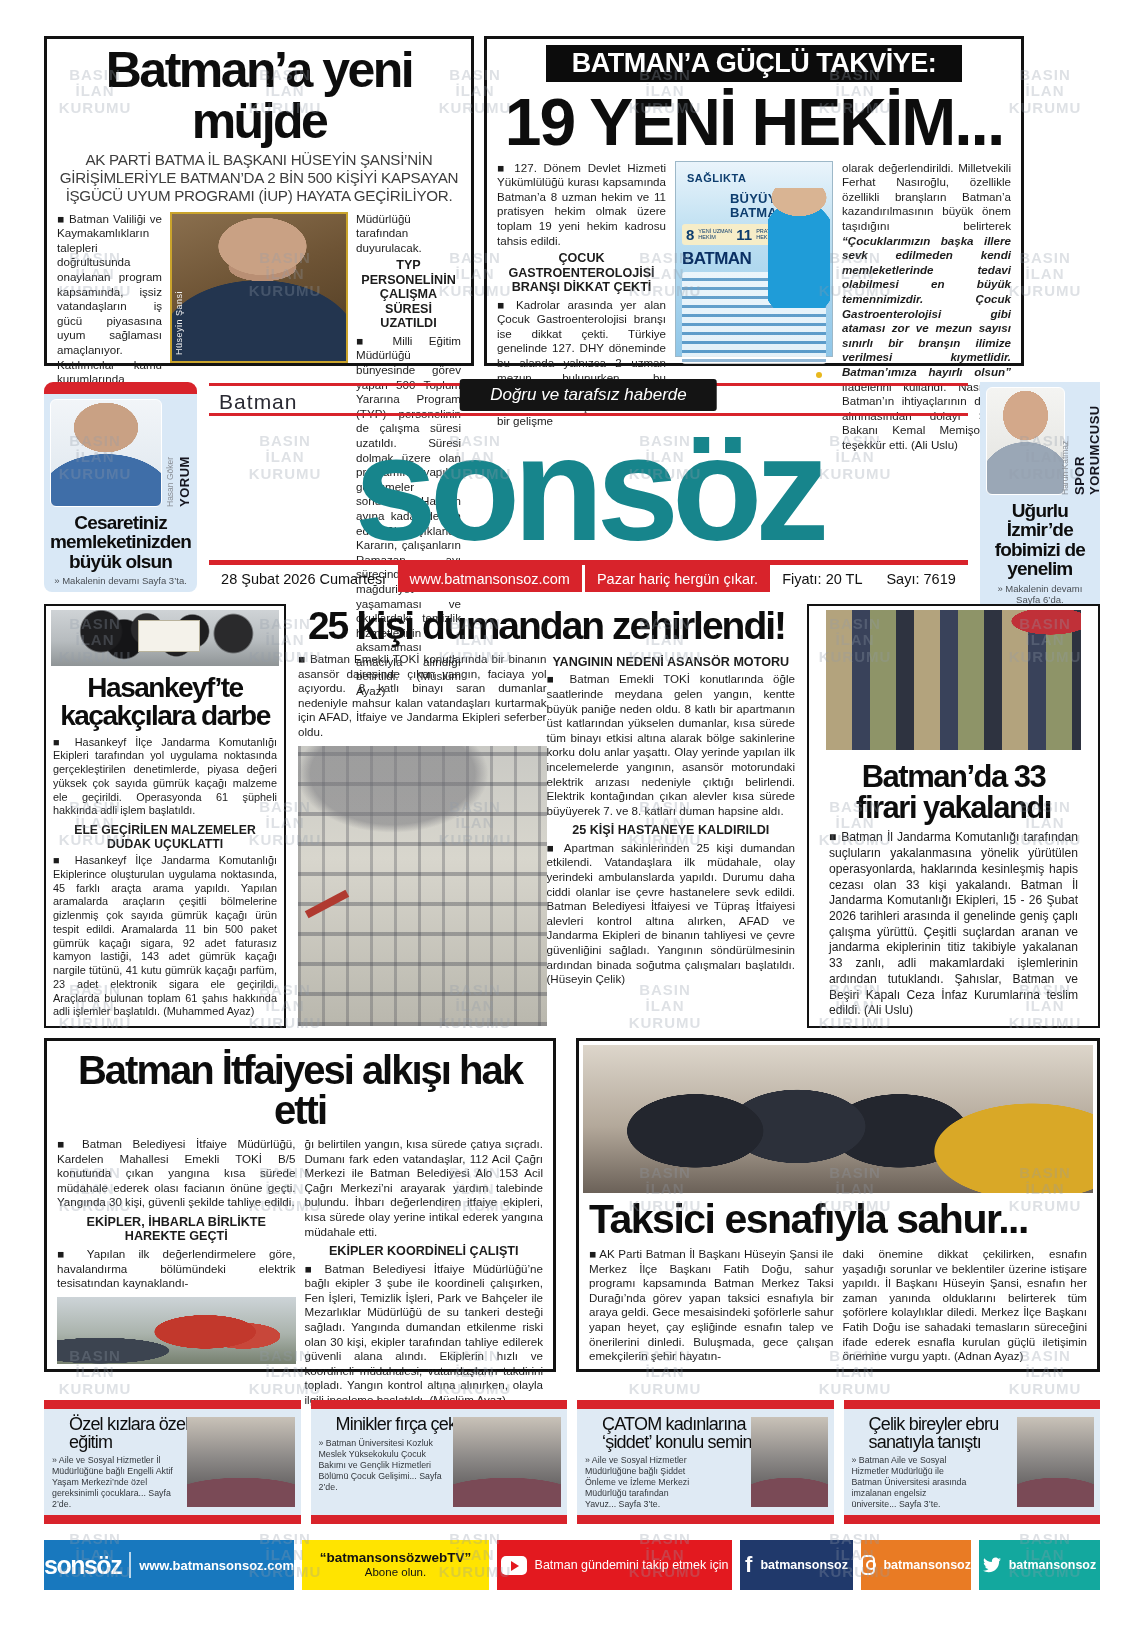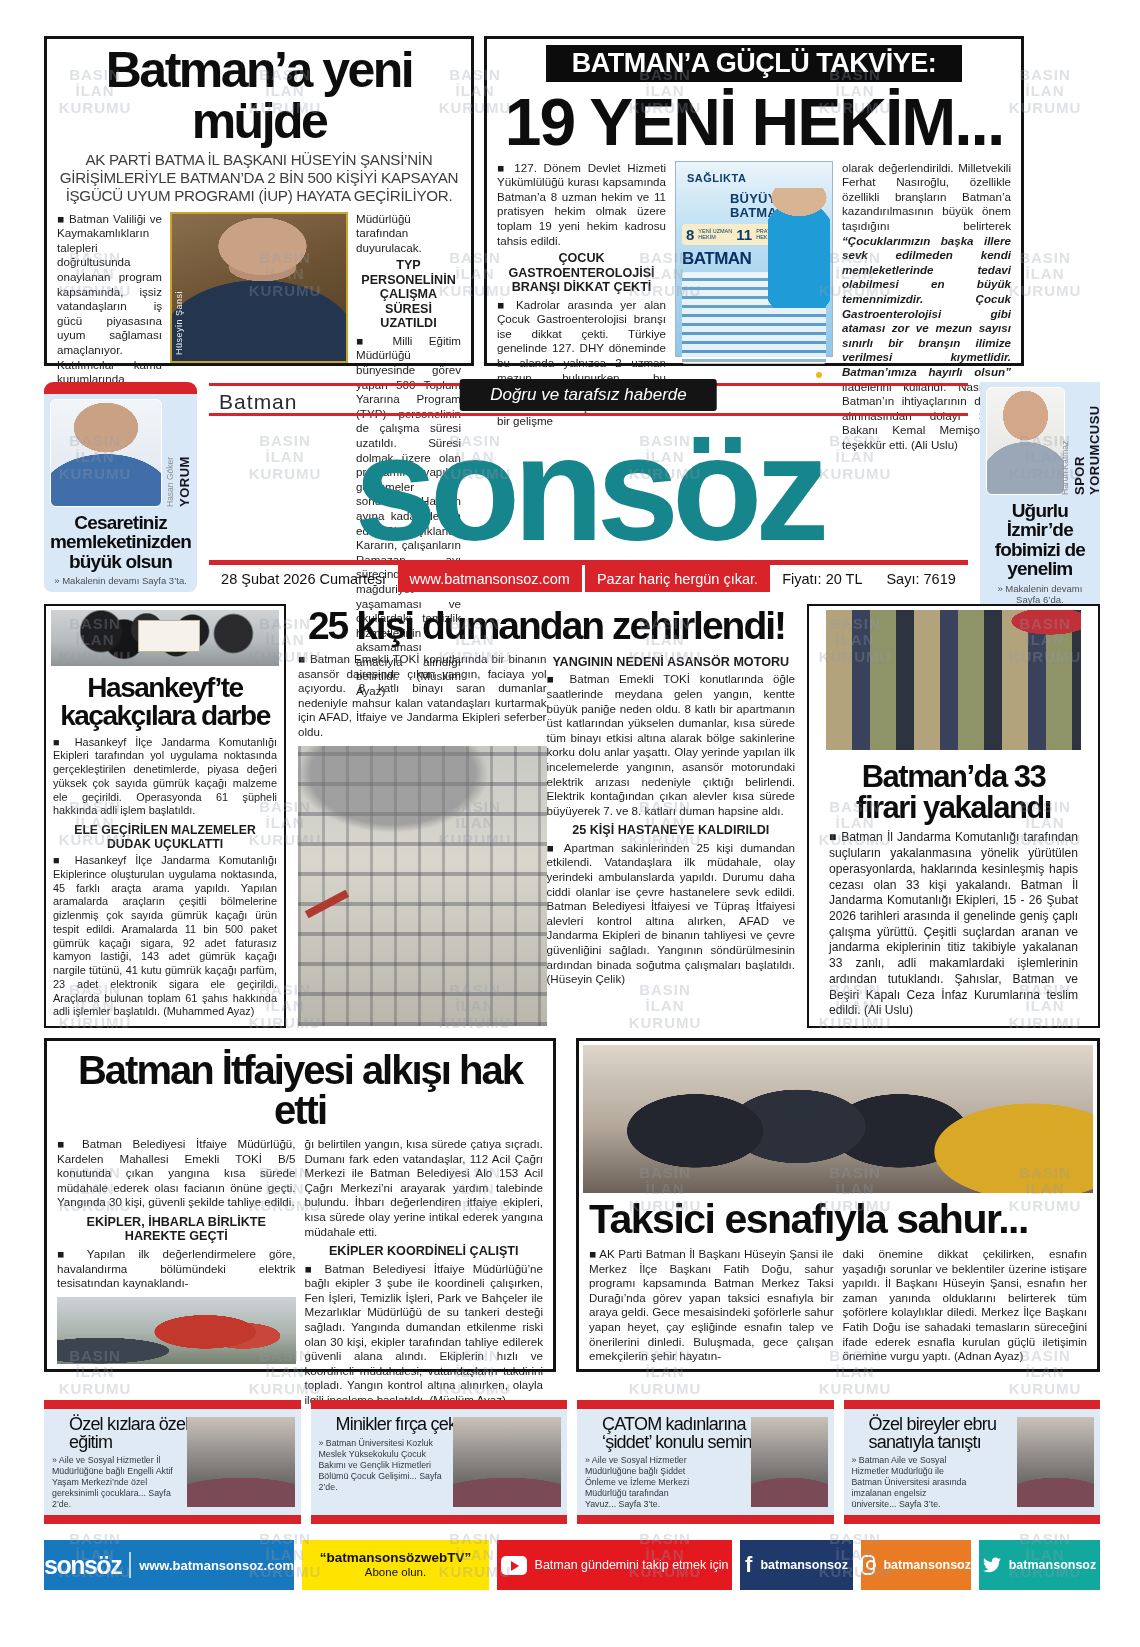--- a/index.html
+++ b/index.html
@@ -462,21 +462,21 @@
         <h3 class="t-title wide">ÇATOM kadınlarına ‘şiddet’ konulu seminer</h3>
         <p class="t-text narrow">» Aile ve Sosyal Hizmetler Müdürlüğüne bağlı Şiddet Önleme ve İzleme Merkezi Müdürlüğü tarafından Yavuz... Sayfa 3’te.</p>
         <div class="t-photo narrowp"></div>
       </div>
       <div class="t-red"></div>
     </div>
 
     <div class="teaser">
       <div class="t-red"></div>
       <div class="t-body">
-        <h3 class="t-title wide">Özel bireyler ebru sanatıyla tanıştı</h3>
+        <h3 class="t-title wide">Çelik bireyler ebru sanatıyla tanıştı</h3>
         <p class="t-text narrow">» Batman Aile ve Sosyal Hizmetler Müdürlüğü ile Batman Üniversitesi arasında imzalanan engelsiz üniversite... Sayfa 3’te.</p>
         <div class="t-photo narrowp"></div>
       </div>
       <div class="t-red"></div>
     </div>
   </div>
 
   <div class="row r6">
     <div class="fbox f-blue">
       <span class="f-logo">sonsöz</span>

